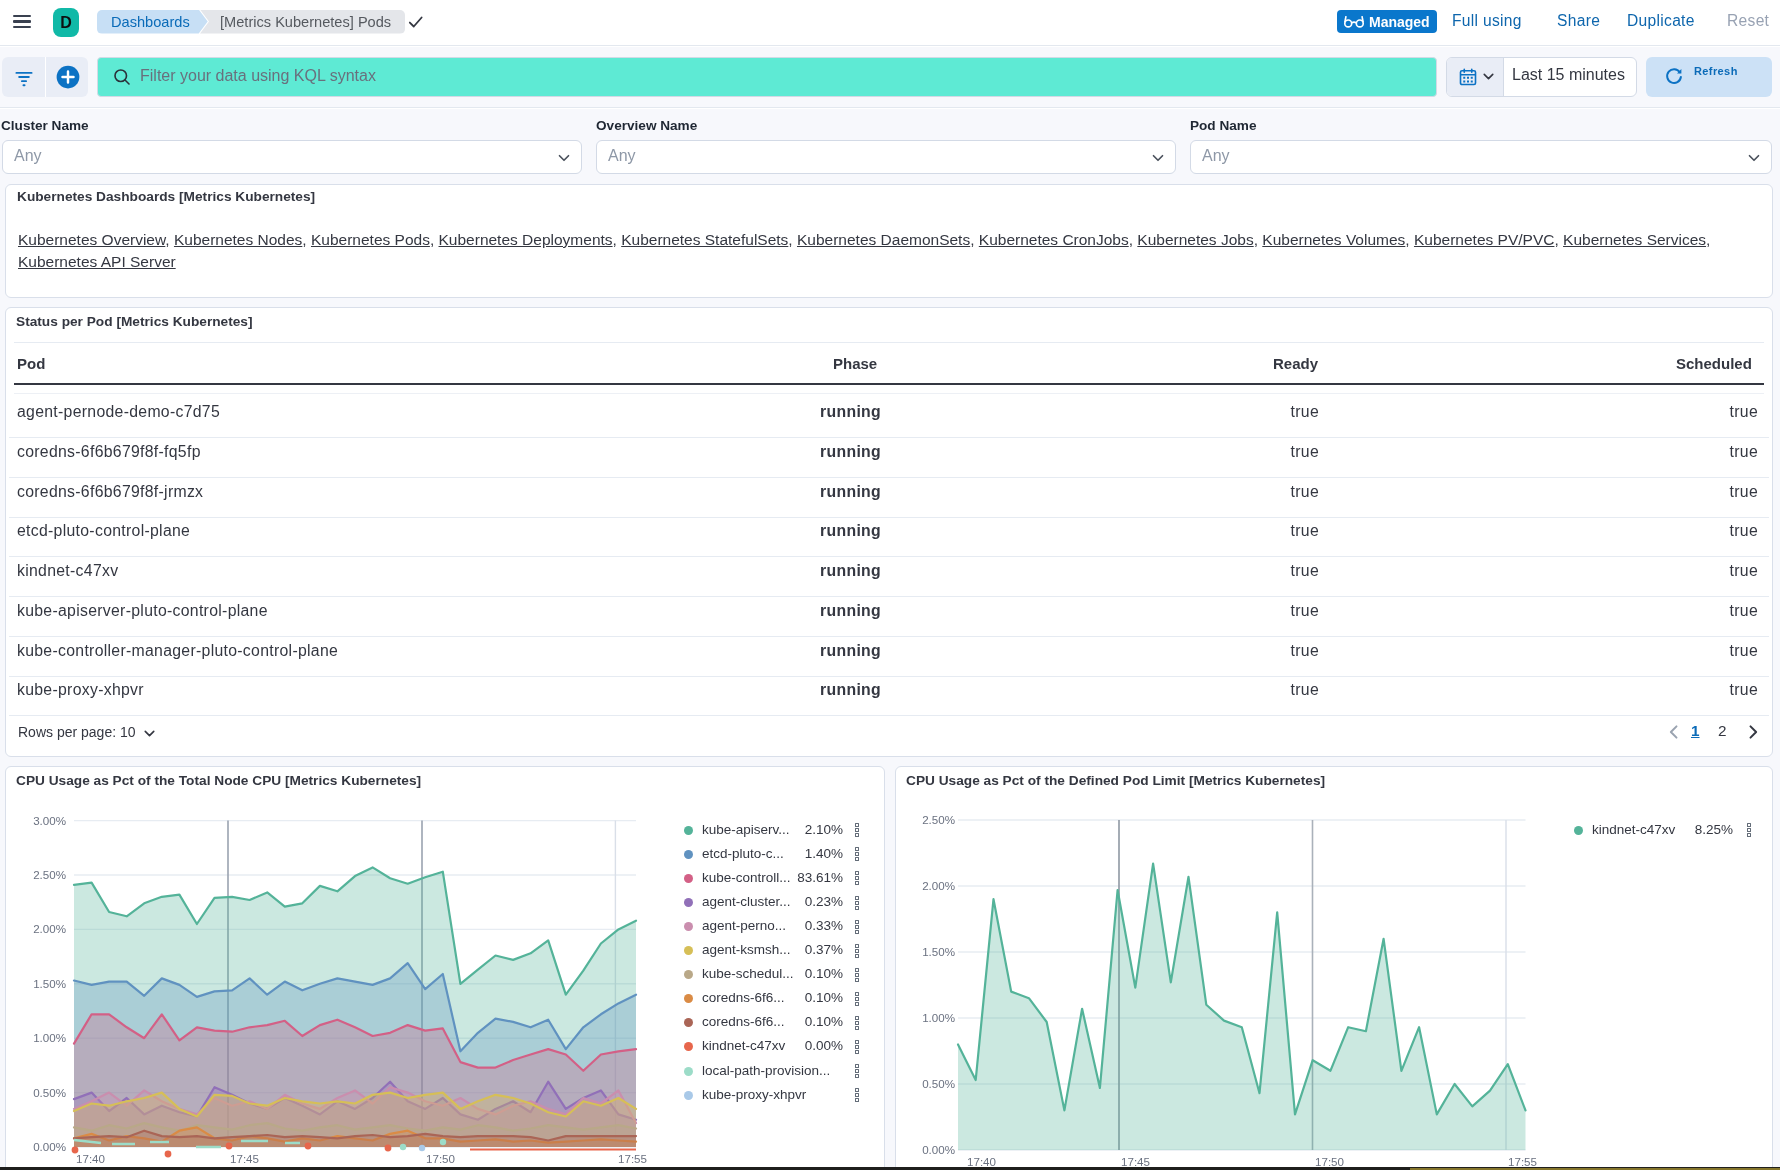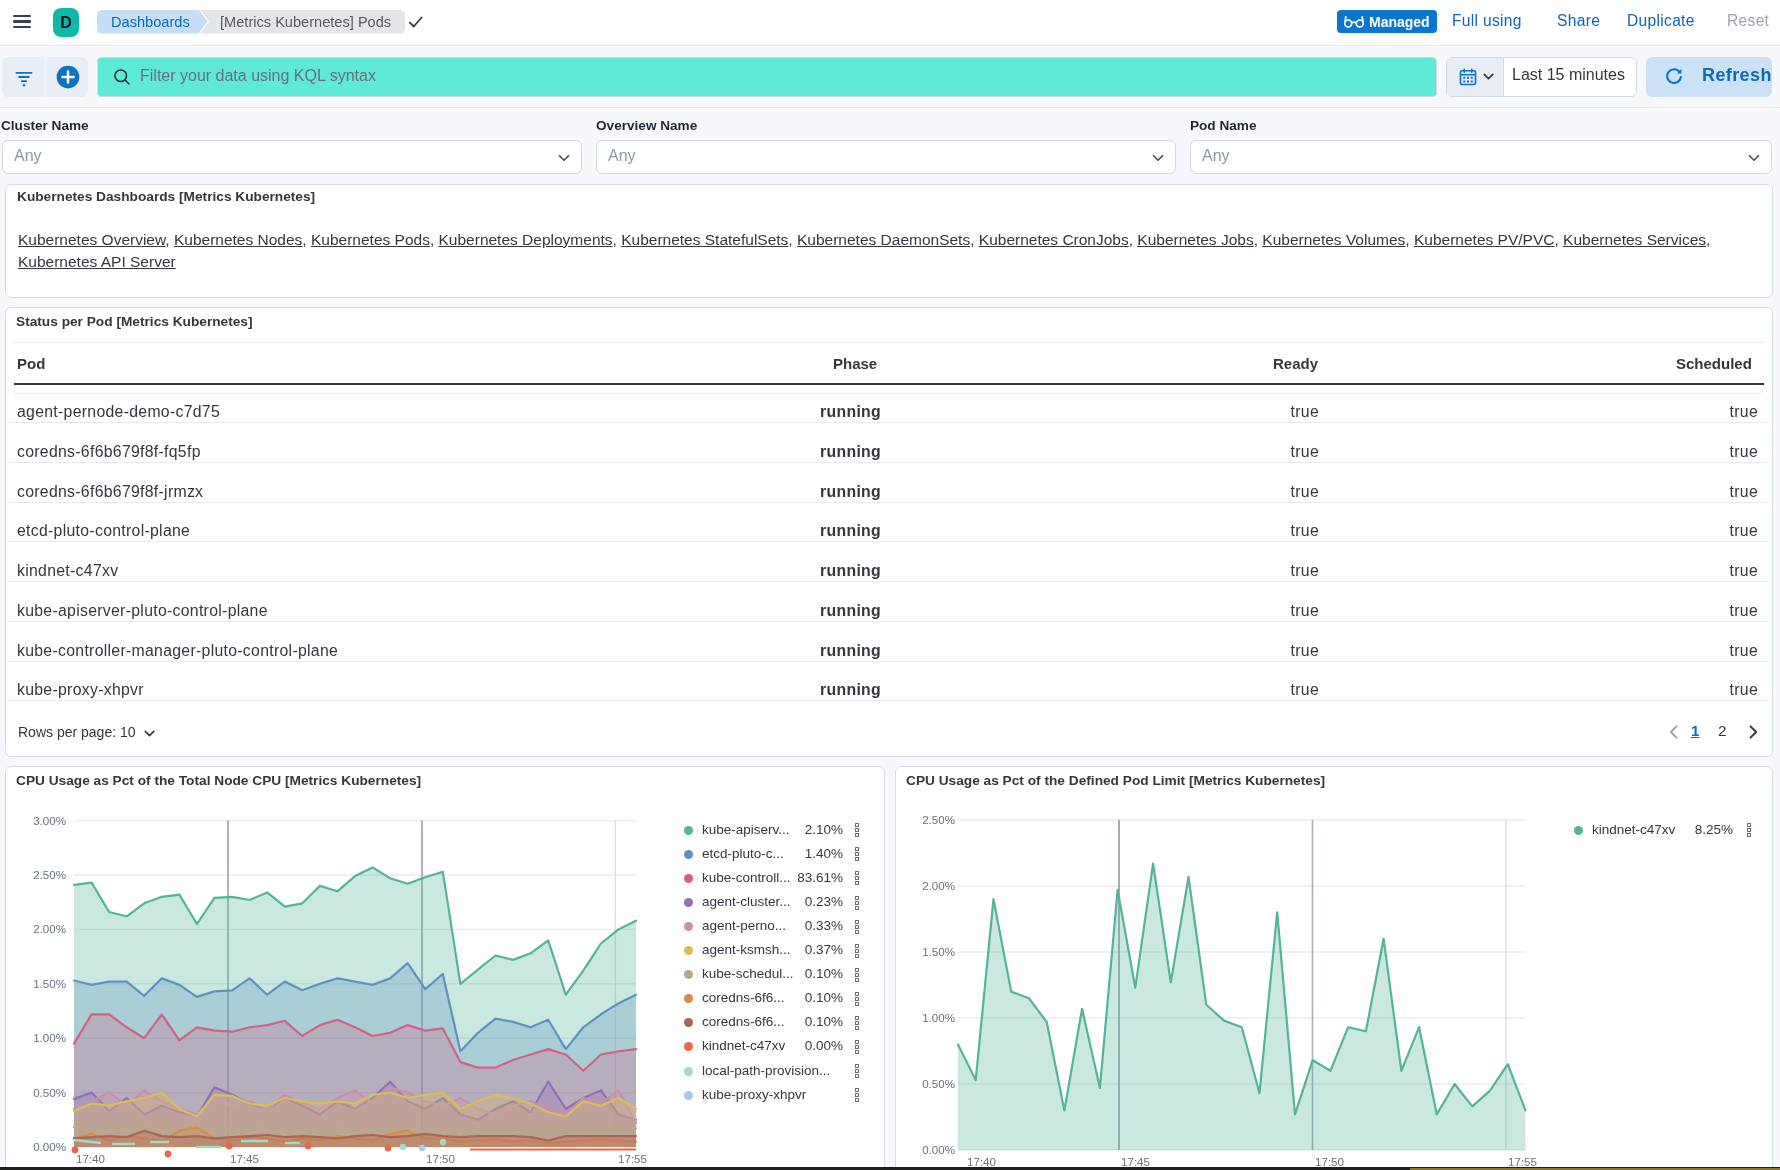--- a/index.html
+++ b/index.html
@@ -45,21 +45,21 @@
 .fsel .chv { position:absolute; right:8px; top:8px; }
 
 #dash { position:absolute; left:0; top:109px; width:100%; height:1061px; background:#F7F8FC; }
 .panel { position:absolute; background:#fff; border:1px solid #D9DFEA; border-radius:6px; }
 .ptitle { position:absolute; left:11px; font-size:13.7px; font-weight:700; color:#343741; }
 
 #links { position:absolute; left:12px; top:44px; font-size:15.5px; color:#343741; line-height:22.3px; }
 #links u { text-decoration:underline; }
 
 .th { position:absolute; font-size:15px; font-weight:700; color:#343741; top:355px; }
-.tr { position:absolute; left:9px; width:1760px; height:30px; border-bottom:1px solid #E6EBF2; font-size:15.8px; letter-spacing:0.3px; color:#343741; }
+.tr { position:absolute; left:9px; width:1760px; height:45px; border-bottom:1px solid #E6EBF2; font-size:15.8px; letter-spacing:0.3px; color:#343741; }
 .tr span, .th span { position:absolute; }
 .c1 { left:8px; top:10px; }
 .c2 { right:888px; top:10px;font-weight:bold; }
 .c3 { right:450px; top:10px; }
 .c4 { right:11px; top:10px; }
 .lgt { position:absolute; font-size:13.5px; color:#343741; }
 .lgv { position:absolute; font-size:13.5px; color:#343741; }
 </style></head>
 <body>
 <div id="page">
@@ -131,21 +131,21 @@
               <path d="M4 6l4 4 4-4" fill="none" stroke="#343741" stroke-width="1.5" stroke-linecap="round" stroke-linejoin="round"></path>
             </svg></div>
     </div>
     <div class="txt">Last 15 minutes</div>
   </div>
   <div id="refresh">
     <div class="abs" style="left:18px;top:10px"><svg width="20" height="20" viewBox="0 0 16 16">
             <path d="M12.6 4.2A5.5 5.5 0 1 0 13.5 8" fill="none" stroke="#0C72C4" stroke-width="1.6" stroke-linecap="round"></path>
             <path d="M13.9 1.6v3.5h-3.5z" fill="#0C72C4"></path>
           </svg></div>
-    <div class="abs" style="left:56px;top:8px;font-size:18px;letter-spacing:0.4px">Refresh</div>
+    <div class="abs" style="left:48px;top:8px;font-size:11px;letter-spacing:0.4px">Refresh</div>
   </div>
 </div>
 
 <div class="flabel" style="left:1px">Cluster Name</div>
 <div class="flabel" style="left:596px">Overview Name</div>
 <div class="flabel" style="left:1190px">Pod Name</div>
 <div class="fsel" style="left:2px;width:580px">
       <span class="any">Any</span>
       <span class="chv"><svg width="18" height="18" viewBox="0 0 16 16">
           <path d="M4 6l4 4 4-4" fill="none" stroke="#4a515c" stroke-width="1.5" stroke-linecap="round" stroke-linejoin="round"></path>

